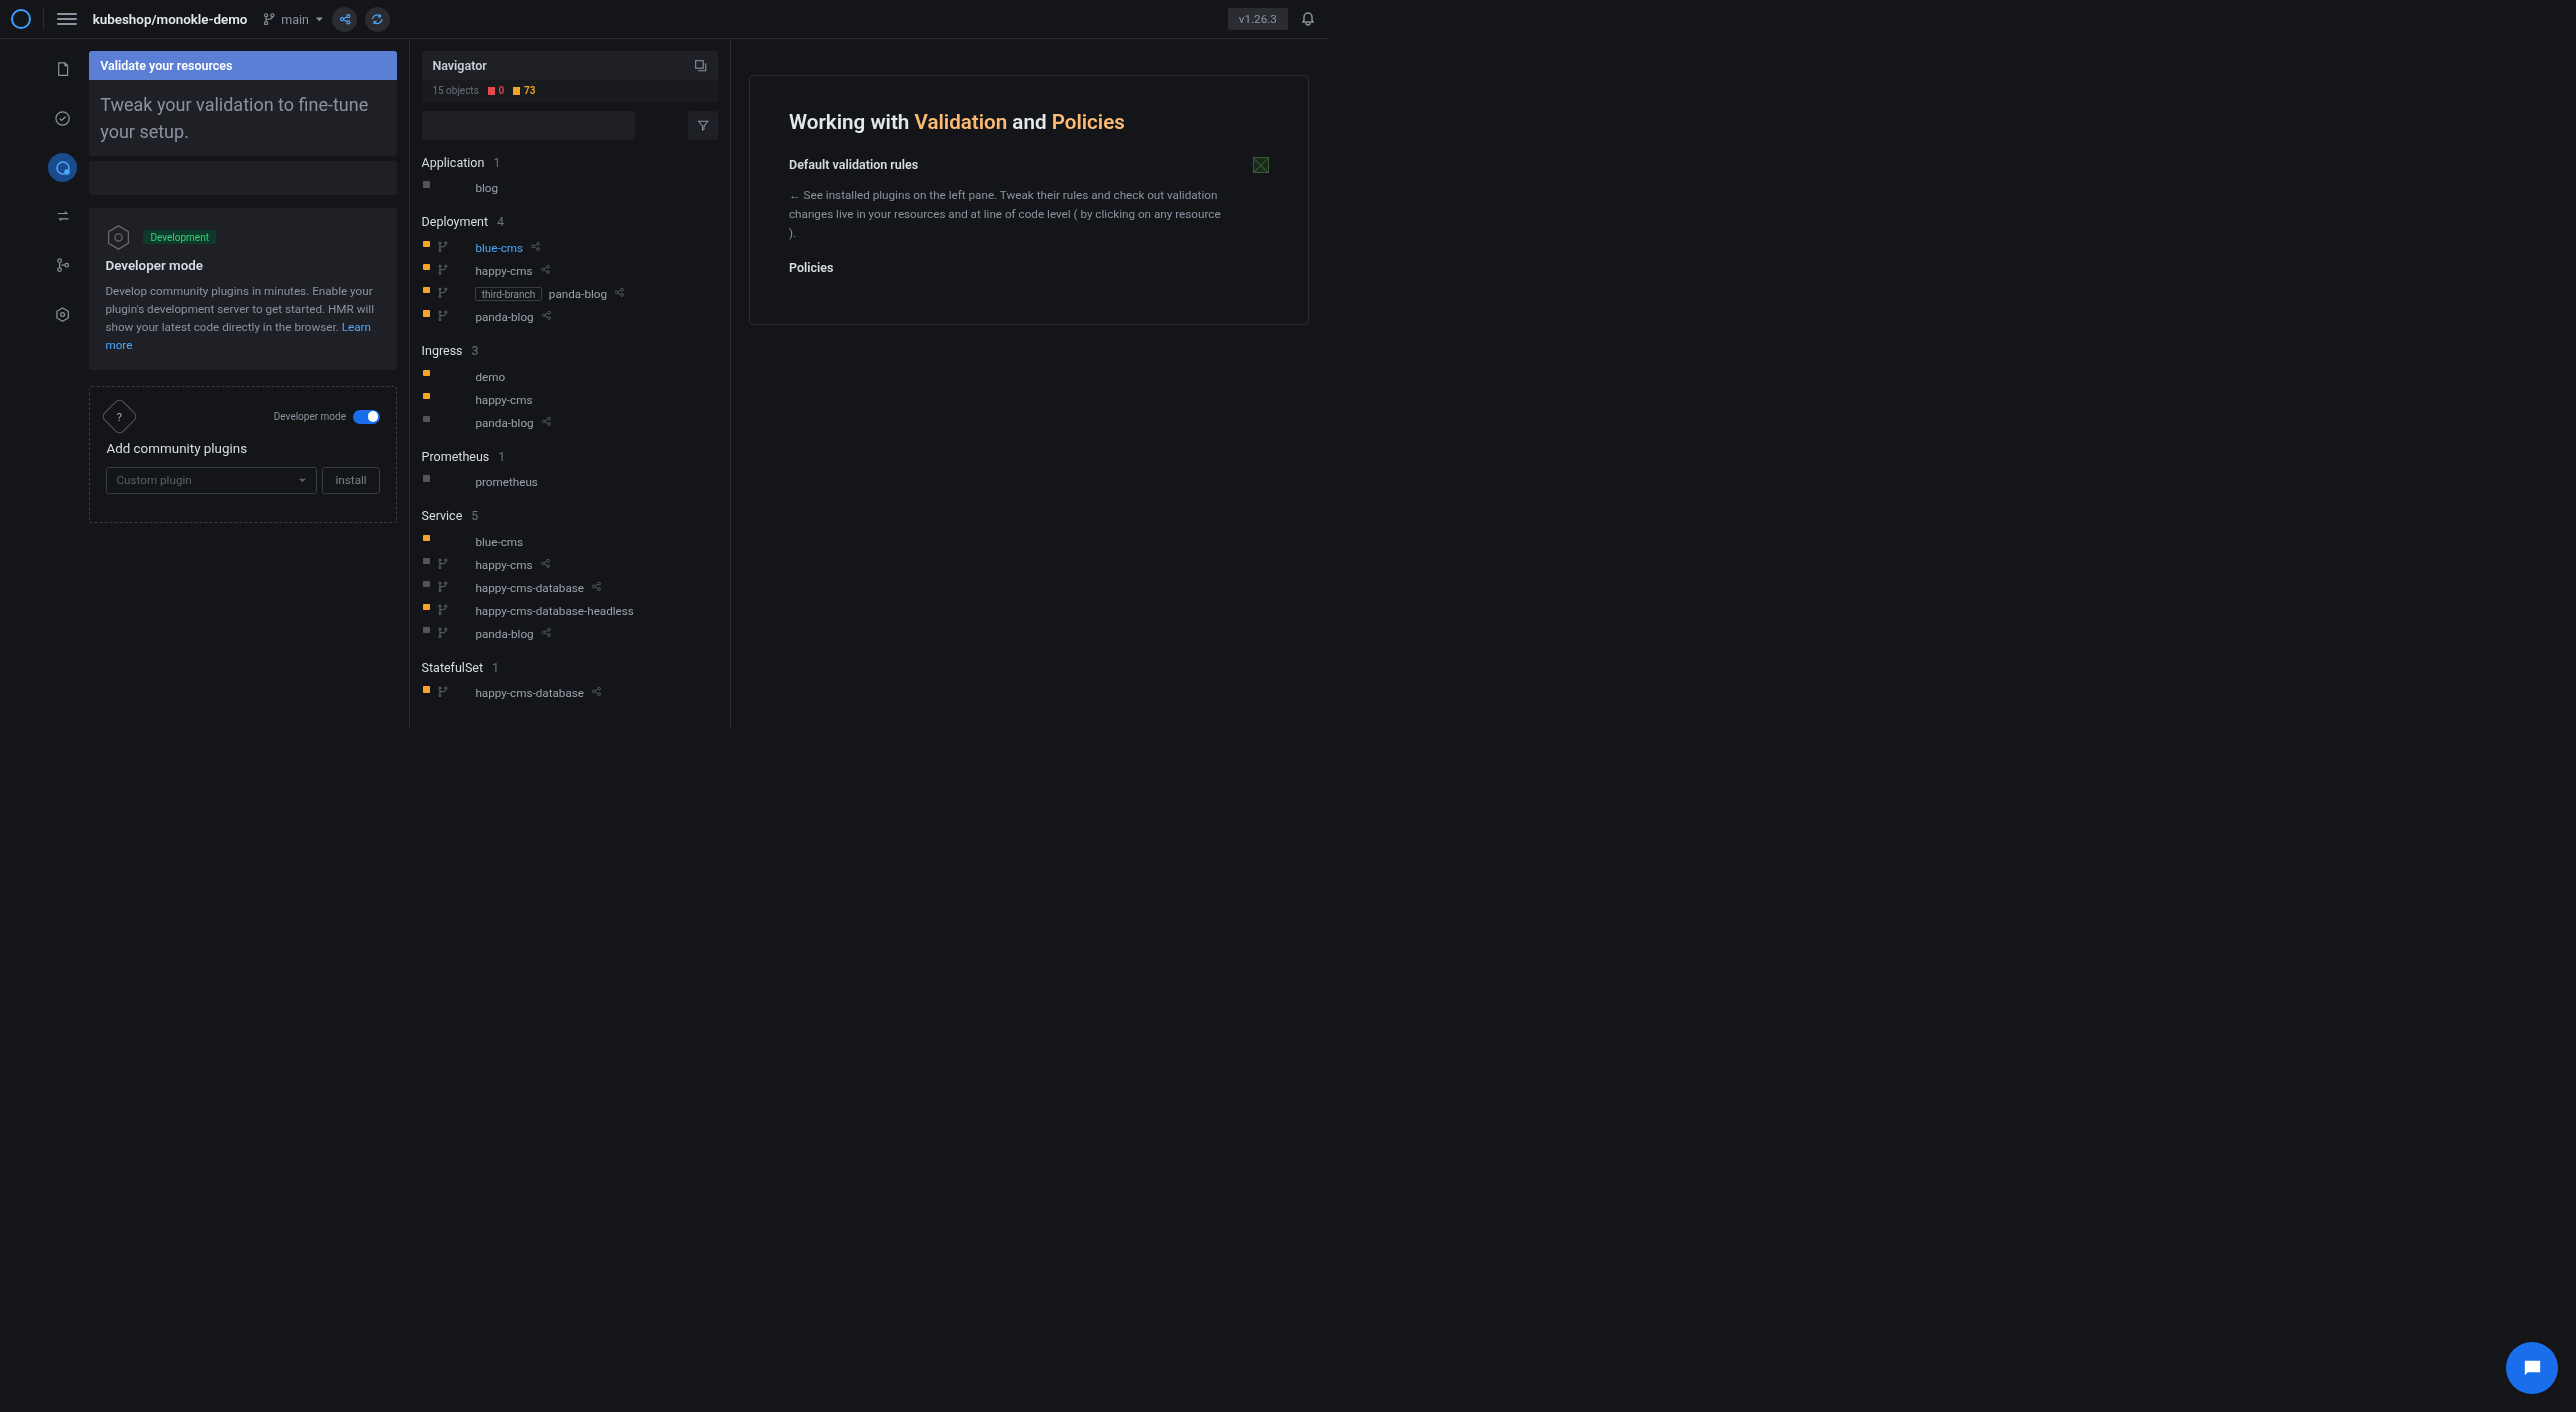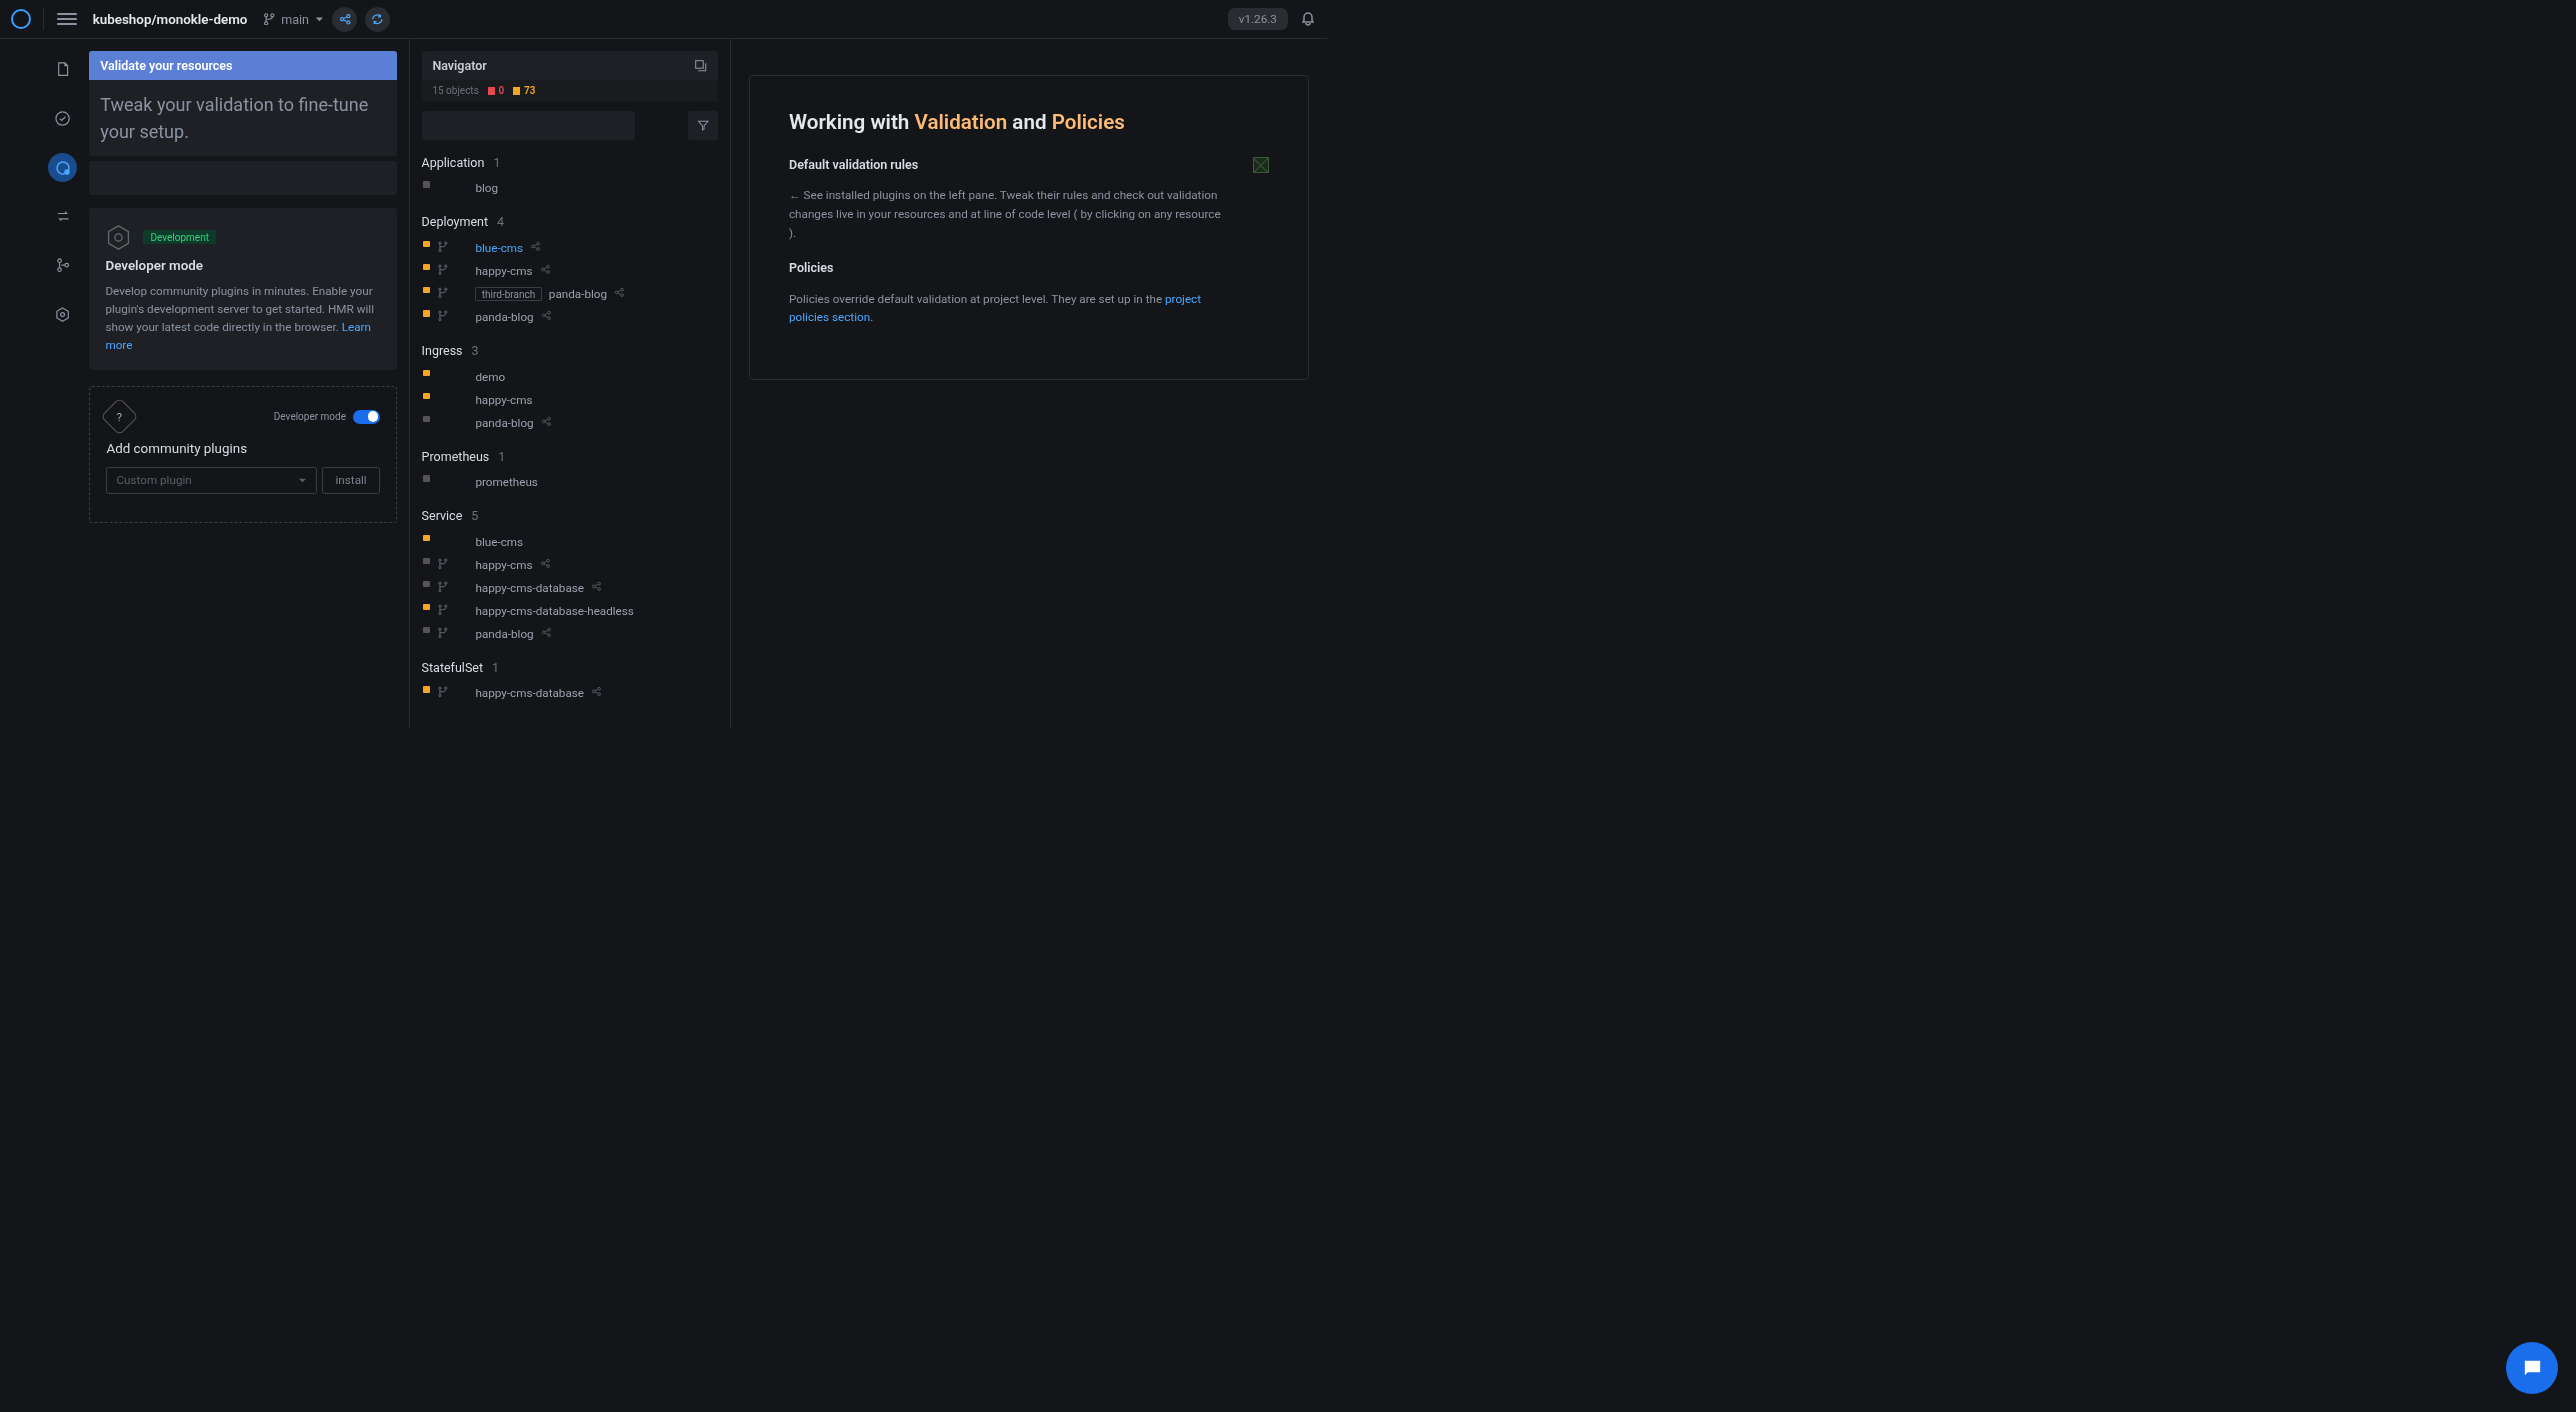--- a/index.html
+++ b/index.html
@@ -40,21 +40,21 @@
 .menu-btn span { height: 1.8px; background: #8b92a0; border-radius: 0.9px; }
 .project-name { font-weight: 600; font-size: 13.4px; color: #e4e7ec; margin-right: 16px; }
 .branch { display: flex; align-items: center; gap: 5.4px; color: #8b92a0; font-size: 12.5px; cursor: pointer; }
 .header-spacer { flex: 1; }
 .icon-btn-round {
   width: 25px; height: 25px; border-radius: 50%;
   background: #2a2c31; display: flex; align-items: center; justify-content: center;
   margin-left: 7.2px; cursor: pointer;
 }
 .version-badge {
-  background: #2a2c31; padding: 3.6px 10.8px; border-radius: 7px;
+  background: #2a2c31; padding: 3.6px 10.8px; border-radius: 2px;
   color: #8b92a0; font-size: 11.7px; margin-left: 7.2px;
 }
 .bell { margin-left: 12.5px; color: #8b92a0; cursor: pointer; }
 
 
 .body {
   display: flex;
   height: calc(100% - 39px);
   padding-left: 40px;
 }
@@ -674,23 +674,20 @@
   <div class="content-panel">
     <div class="content-card">
       <div class="content-title">
         <span class="nm">Working with </span><span class="hl">Validation</span><span class="nm"> and </span><span class="hl">Policies</span>
       </div>
       <div class="section-row">
         <div class="section-text">
           <div class="section-h">Default validation rules</div>
           <div class="section-p">← See installed plugins on the left pane. Tweak their rules and check out validation changes live in your resources and at line of code level ( by clicking on any resource ).</div>
           <div class="section-h">Policies</div>
-          <div class="section-p">
-            <span>Policies override default validation at project level. They are set up in the </span><span class="link">project policies section.</span>
-          </div>
         </div>
         <div class="img-ph"></div>
       </div>
     </div>
   </div>
 </div>
 
 <div class="chat-bubble">
   <svg width="23" height="23" viewBox="0 0 24 24" fill="#fff">
       <path d="M4 4h16v12H7l-3 3z"></path>

